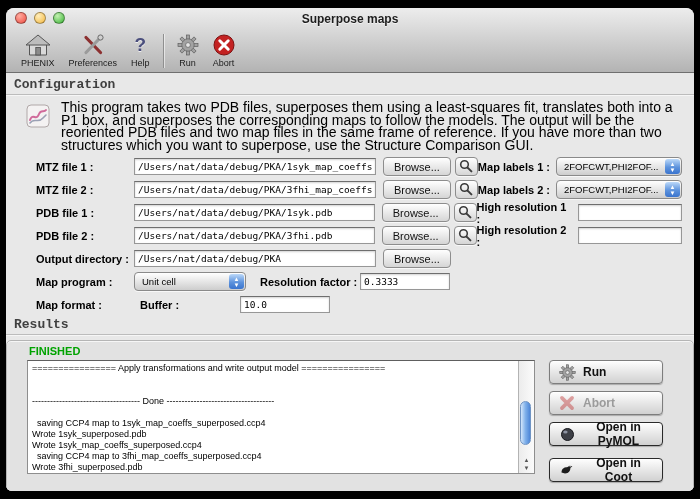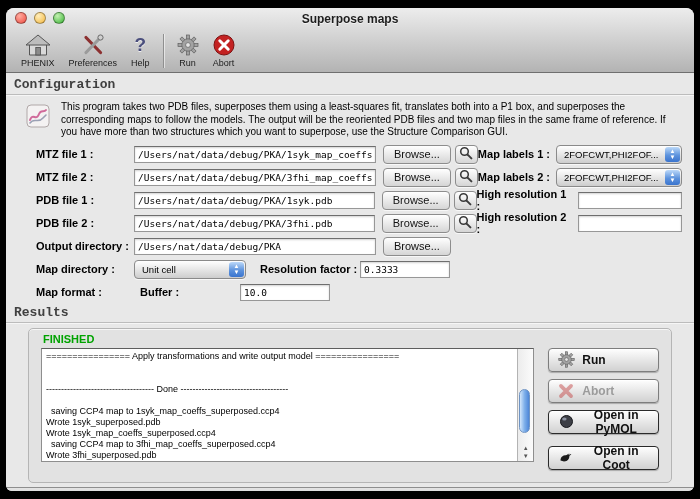--- a/index.html
+++ b/index.html
@@ -27,21 +27,21 @@
   .tb-icon{height:24px;display:flex;align-items:center;justify-content:center;}
   .tb-label{font-size:9px;color:#1c1c1c;margin-top:1px;}
   .help-q{font-size:19px;font-weight:bold;color:#4b4f7d;text-shadow:0 1px 0 rgba(255,255,255,.7);line-height:20px;}
   .tb-sep{width:1px;height:34px;background:#8f8f8f;box-shadow:1px 0 0 rgba(255,255,255,.55);margin:0 6px;}
   
   .content{flex:1;display:flex;flex-direction:column;background:#e8e8e8;padding-top:3px;}
   .section-title{font-weight:bold;font-size:13px;color:#404040;margin:1px 0 2px 8px;font-family:Liberation Mono, monospace;}
   .hrule{height:1px;background:#bcbcbc;border-bottom:1px solid #f6f6f6;margin-bottom:3px;}
   .desc-row{display:flex;margin:2px 16px 4px 20px;gap:11px;align-items:flex-start;}
   .desc-icon{flex:none;margin-top:3px;}
-  .desc{font-size:10px;line-height:12.5px;color:#000;}
+  .desc{font-size:14px;line-height:12.5px;color:#000;}
   .form-row{display:flex;align-items:center;margin:2px 12px 2px 30px;height:19px;}
   .f-label{width:98px;font-size:11px;font-weight:bold;flex:none;color:#000;}
   .text-input{
     box-sizing:border-box;border:1px solid #979797;border-top-color:#6e6e6e;background:#fff;
     font-family:"DejaVu Sans Mono",monospace;font-size:9.5px;height:17px;padding:0 3px;color:#000;
     box-shadow:inset 0 1px 2px rgba(0,0,0,.18);
   }
   .path-input{width:242px;}
   .btn{
     box-sizing:border-box;height:19px;border:1px solid #8d8d8d;border-radius:4px;
@@ -67,22 +67,22 @@
   .stepper span{color:#fff;font-size:6px;line-height:6px;}
   .map-combo{width:126px;}
   .hr-input{width:104px;}
   .opt-first{width:120px;flex:none;display:flex;}
   .coverage-combo{width:112px;}
   .format-combo{width:80px;}
   .opt-label2{font-size:11px;font-weight:bold;width:100px;margin-left:6px;color:#000;}
   .small-input{width:90px;}
   
   .results-panel{
-    flex:1;margin:1px 22px 4px;border:1px solid #b5b5b5;border-radius:5px;
-    background:#e2e2e2;padding:3px 12px 5px;box-shadow:inset 0 1px 0 rgba(255,255,255,.7);
+    flex:1;margin:1px 0 4px;border:1px solid #b5b5b5;border-radius:5px;
+    background:#e2e2e2;padding:3px 20px 5px;box-shadow:inset 0 1px 0 rgba(255,255,255,.7);
   }
   .finished{color:#00a300;font-weight:bold;font-size:11px;margin:1px 0 3px 2px;}
   .results-body{display:flex;align-items:flex-start;}
   .console{
     position:relative;width:508px;height:114px;background:#fff;
     border:1px solid #8e8e8e;border-top-color:#5e5e5e;box-sizing:border-box;overflow:hidden;
   }
   .console pre{margin:0;padding:2px 20px 2px 4px;font-family:Liberation Sans, sans-serif;font-size:9px;line-height:11px;color:#000;}
   .vscroll{position:absolute;top:0;right:0;bottom:0;width:15px;background:linear-gradient(to right,#ececec,#fbfbfb);border-left:1px solid #b3b3b3;}
   .vthumb{
@@ -274,21 +274,21 @@
       </div>
     </div>
 
     <div class="form-row">
       <span class="f-label">Output directory :</span>
       <input class="text-input path-input" value="/Users/nat/data/debug/PKA" style="">
       <button class="btn browse-btn">Browse...</button>
     </div>
 
     <div class="form-row">
-      <span class="f-label">Map directory :</span>
+      <span class="f-label">Map program :</span>
       <span class="opt-first">
         <div class="combo coverage-combo">
           <span class="combo-label">Unit cell</span>
           <span class="stepper">
               <span>▲</span>
               <span>▼</span>
             </span>
         </div>
       </span>
       <span class="opt-label2">Resolution factor :</span>

